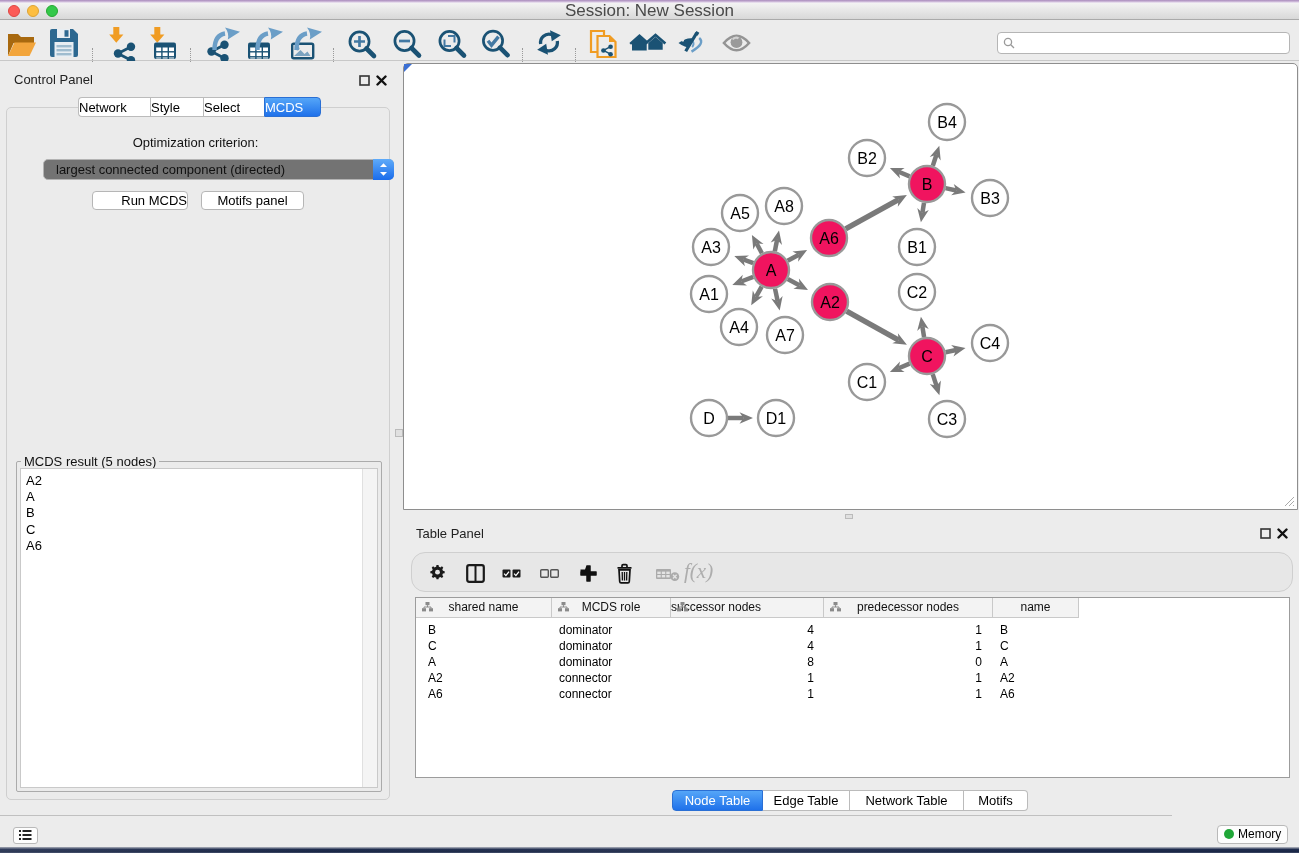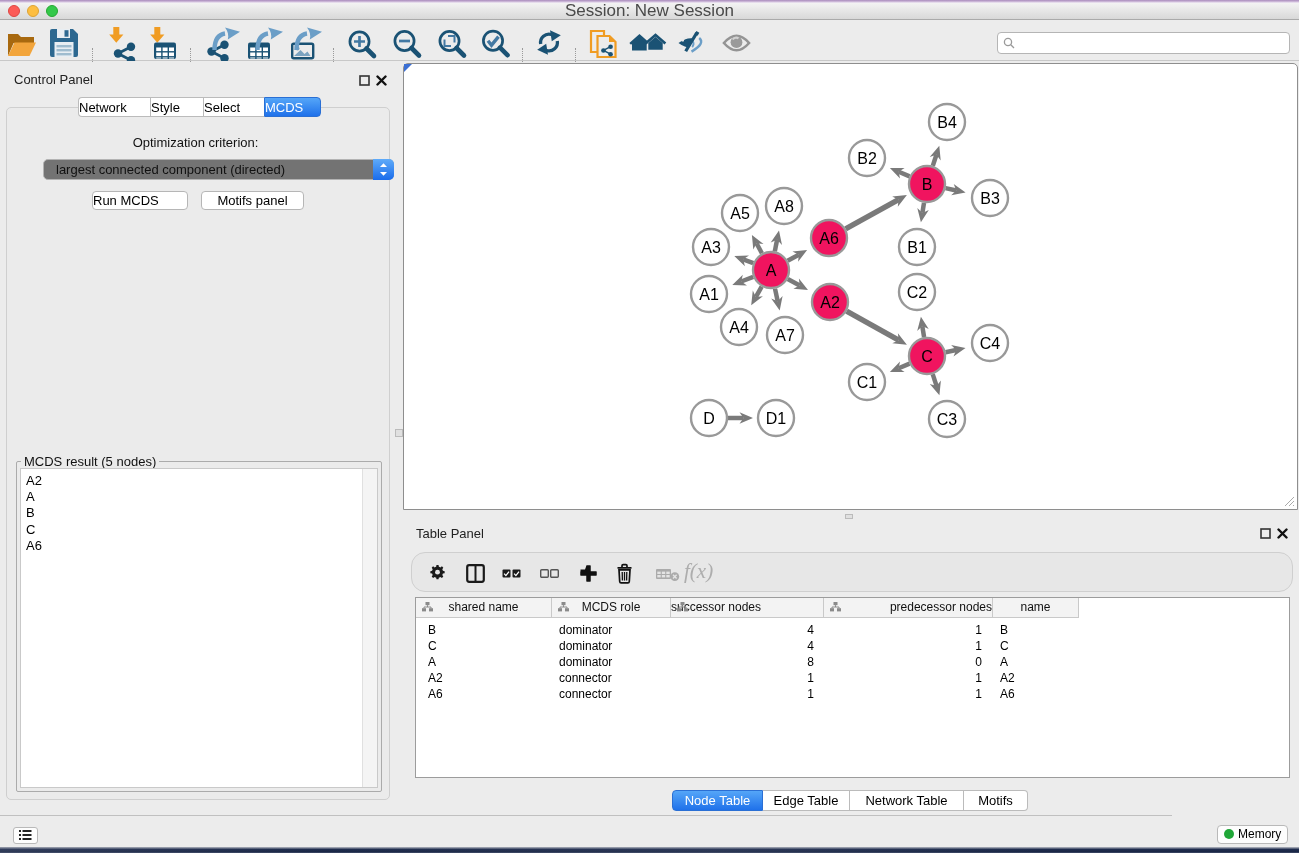--- a/index.html
+++ b/index.html
@@ -213,21 +213,21 @@
   <div class="abs" style="left:43px;top:97px;width:351px;height:21px;background:#737373;border:1px solid #b3b3b3;border-radius:5px">
     <div style="position:absolute;left:12px;top:0;line-height:19px;font-size:13px;color:#111">largest connected component (directed)</div>
     <div style="position:absolute;right:-1px;top:-1px;width:21px;height:21px;background:linear-gradient(#5fabf9,#1a6ceb);border-radius:0 5px 5px 0">
       <svg width="21" height="21" viewBox="0 0 21 21">
           <path d="M10.5 4.2 L14 8 L7 8 Z" fill="#fff"></path>
           <path d="M10.5 16.8 L14 13 L7 13 Z" fill="#fff"></path>
         </svg>
     </div>
   </div>
 
-  <div class="abs" style="left:92px;top:129px;width:96px;height:19px;background:#fff;border:1px solid #b6b6b6;border-radius:4px;font-size:13px;text-align:left;line-height:17px">Run MCDS</div>
+  <div class="abs" style="left:92px;top:129px;width:96px;height:19px;background:#fff;border:1px solid #b6b6b6;border-radius:4px;font-size:13px;text-align:right;line-height:17px">Run MCDS</div>
   <div class="abs" style="left:201px;top:129px;width:103px;height:19px;background:#fff;border:1px solid #b6b6b6;border-radius:4px;font-size:13px;text-align:center;line-height:17px">Motifs panel</div>
 
   <div class="abs" style="left:16px;top:399px;width:366px;height:331px;border:1px solid #ababab;border-radius:2px">
     <div style="position:absolute;left:4px;top:-8px;background:#ebebeb;padding:0 3px;font-size:13px;color:#111">MCDS result (5 nodes)</div>
     <div style="position:absolute;left:3px;top:6px;right:3px;bottom:3px;background:#fff;border:1px solid #c9c9c9">
       <div style="position:absolute;right:0;top:0;width:15px;bottom:0;background:#f4f4f4;border-left:1px solid #e0e0e0"></div>
       <div style="padding:4px 0 0 5px;font-size:13px;line-height:16.2px;color:#000">A2<br>A<br>B<br>C<br>A6</div>
     </div>
   </div>
 </div>
@@ -421,21 +421,21 @@
       <div style="position:absolute;left:255px;top:0;width:153px;height:20px;background:#f3f3f3;border-right:1px solid #c9c9c9;border-bottom:1px solid #c9c9c9;font-size:12px;text-align:left;line-height:19px;color:#111"><span style="position:absolute;left:6px;top:4px">
           <svg width="11" height="10" viewBox="0 0 11 10" style="vertical-align:-1px">
             <g fill="#8a8a8a">
               <rect x="3.5" y="0" width="4" height="3.2"></rect>
               <rect x="0" y="6.2" width="4" height="3.2"></rect>
               <rect x="7" y="6.2" width="4" height="3.2"></rect>
               <path d="M5.5 3.2 V5 M2 6.2 V5 H9 V6.2" stroke="#8a8a8a" fill="none" stroke-width="1"></path>
             </g>
           </svg>
         </span>successor nodes</div>
-      <div style="position:absolute;left:408px;top:0;width:169px;height:20px;background:#f3f3f3;border-right:1px solid #c9c9c9;border-bottom:1px solid #c9c9c9;font-size:12px;text-align:right;line-height:19px;color:#111"><span style="position:absolute;left:6px;top:4px">
+      <div style="position:absolute;left:408px;top:0;width:169px;height:20px;background:#f3f3f3;border-right:1px solid #c9c9c9;border-bottom:1px solid #c9c9c9;font-size:12px;text-align:center;line-height:19px;color:#111"><span style="position:absolute;left:6px;top:4px">
           <svg width="11" height="10" viewBox="0 0 11 10" style="vertical-align:-1px">
             <g fill="#8a8a8a">
               <rect x="3.5" y="0" width="4" height="3.2"></rect>
               <rect x="0" y="6.2" width="4" height="3.2"></rect>
               <rect x="7" y="6.2" width="4" height="3.2"></rect>
               <path d="M5.5 3.2 V5 M2 6.2 V5 H9 V6.2" stroke="#8a8a8a" fill="none" stroke-width="1"></path>
             </g>
           </svg>
         </span>predecessor nodes</div>
       <div style="position:absolute;left:577px;top:0;width:86px;height:20px;background:#f3f3f3;border-right:1px solid #c9c9c9;border-bottom:1px solid #c9c9c9;font-size:12px;text-align:center;line-height:19px;color:#111">name</div>

